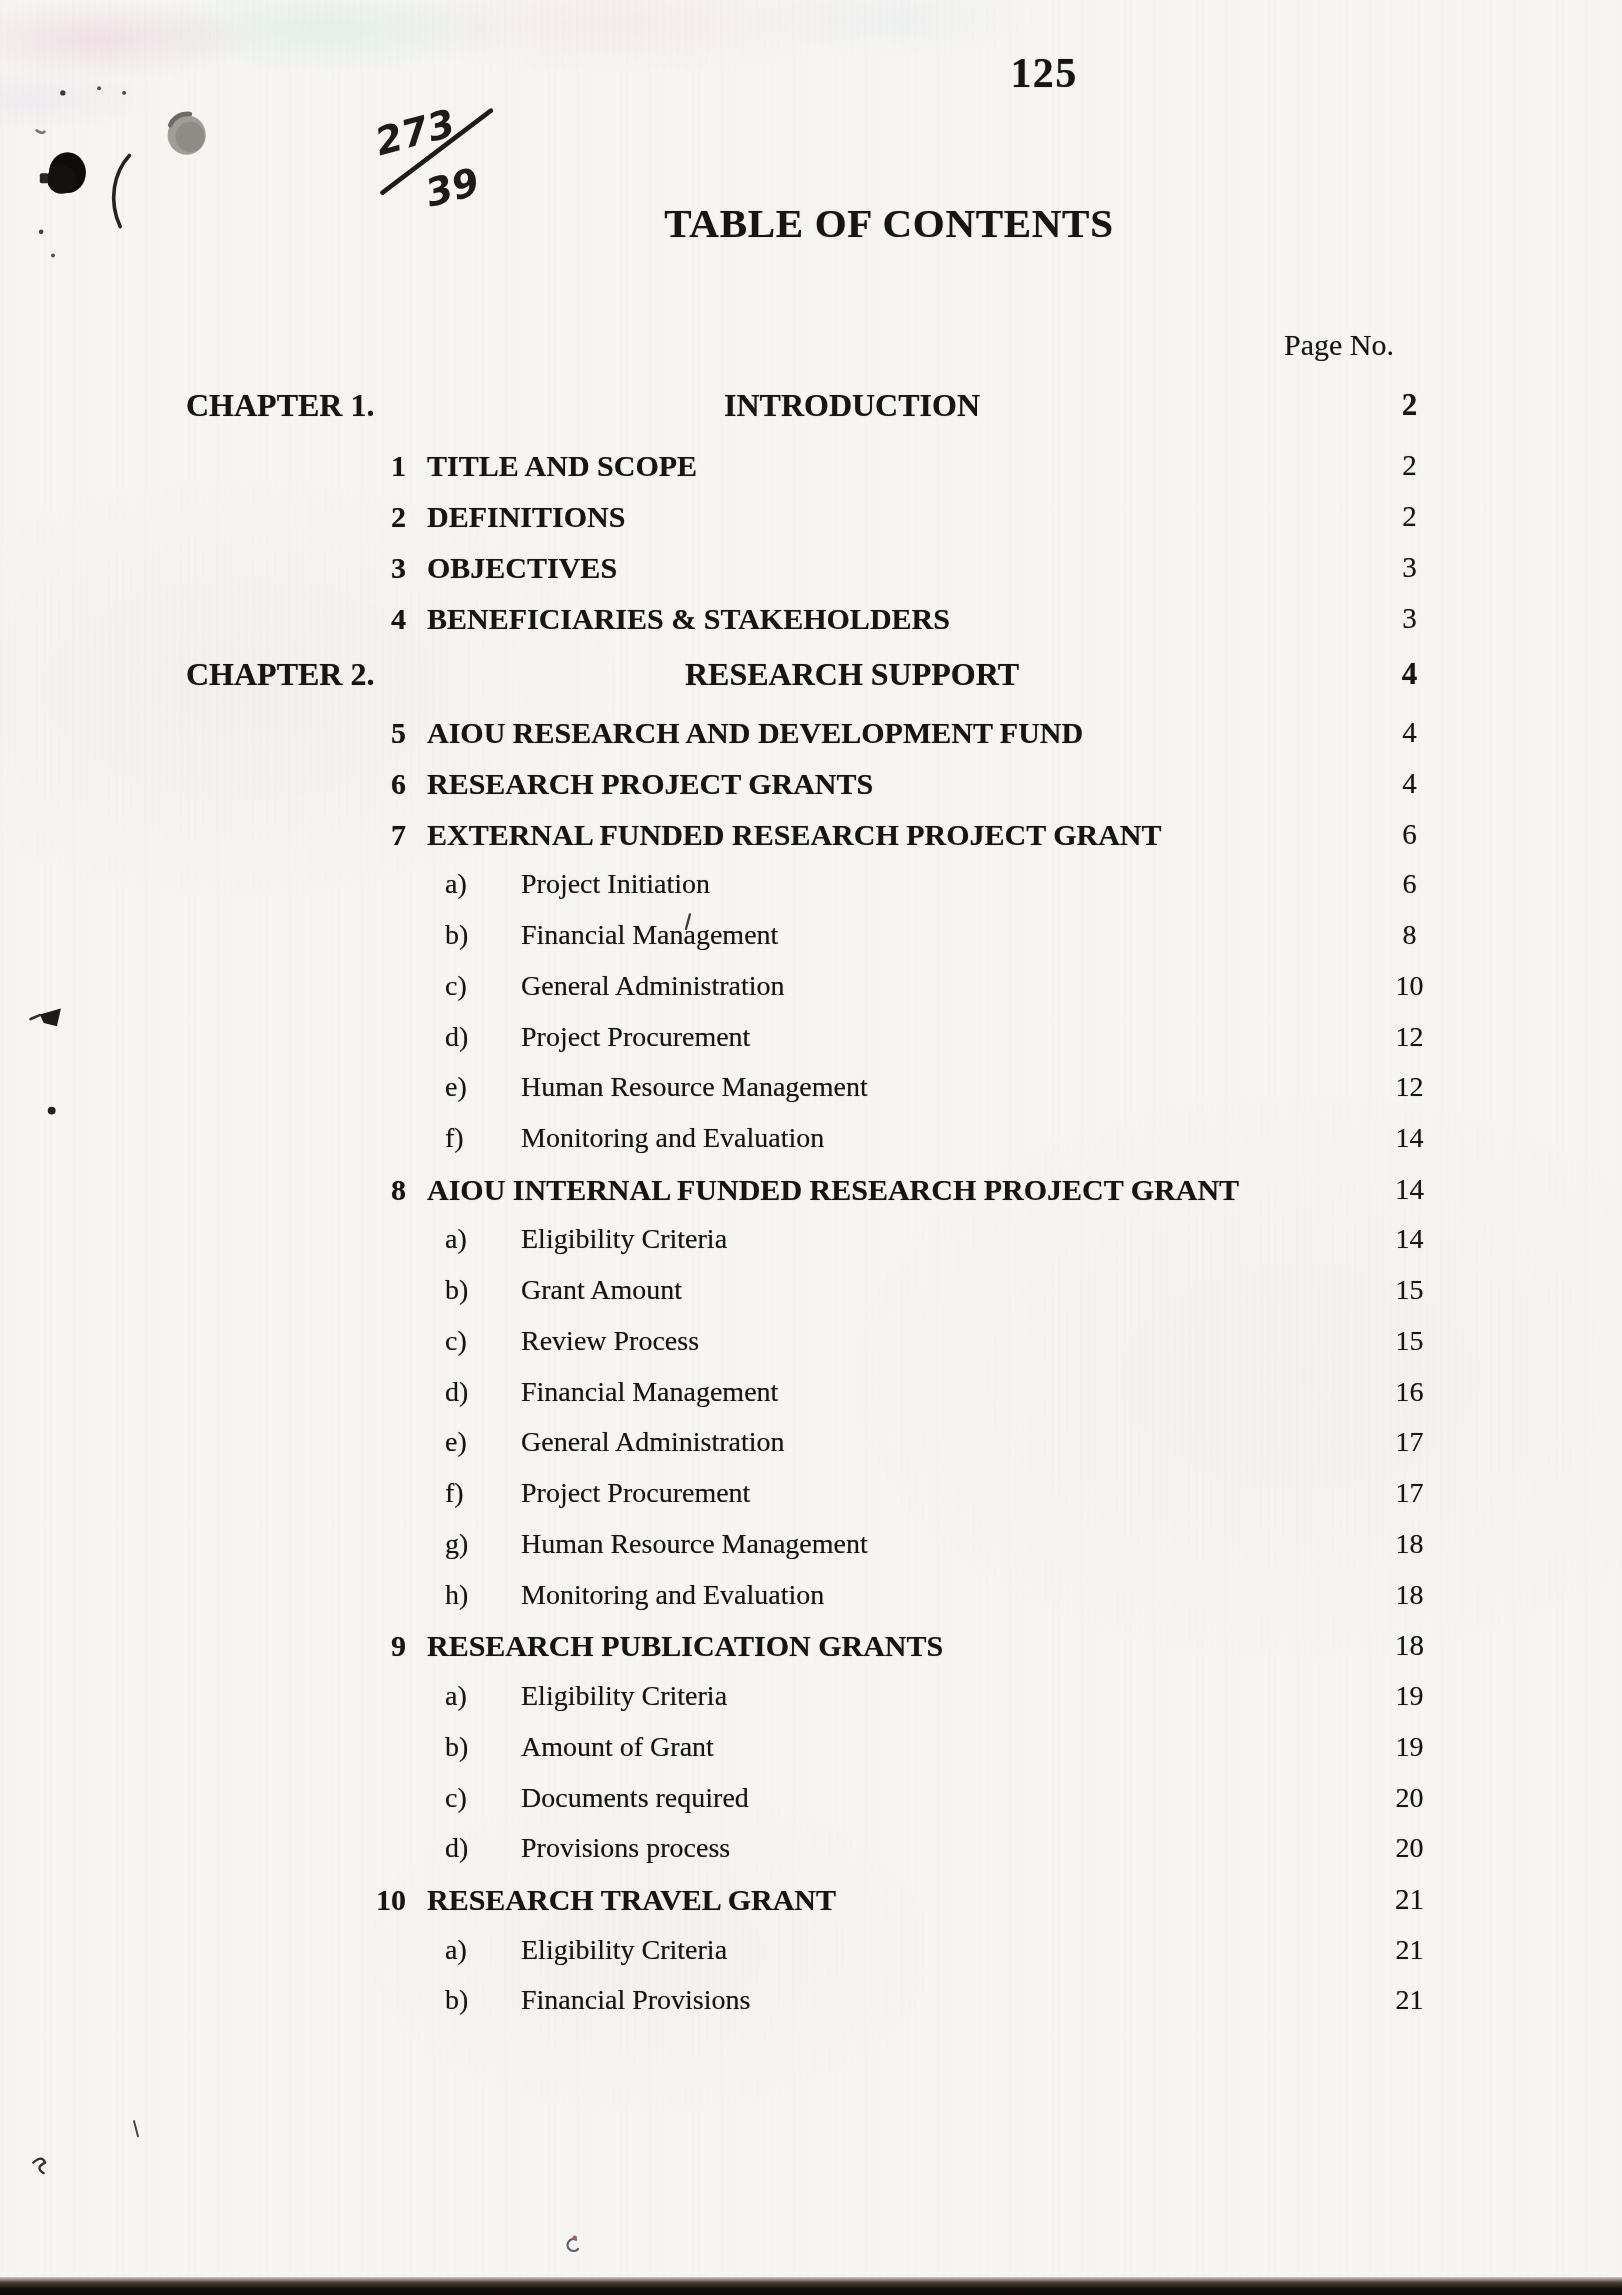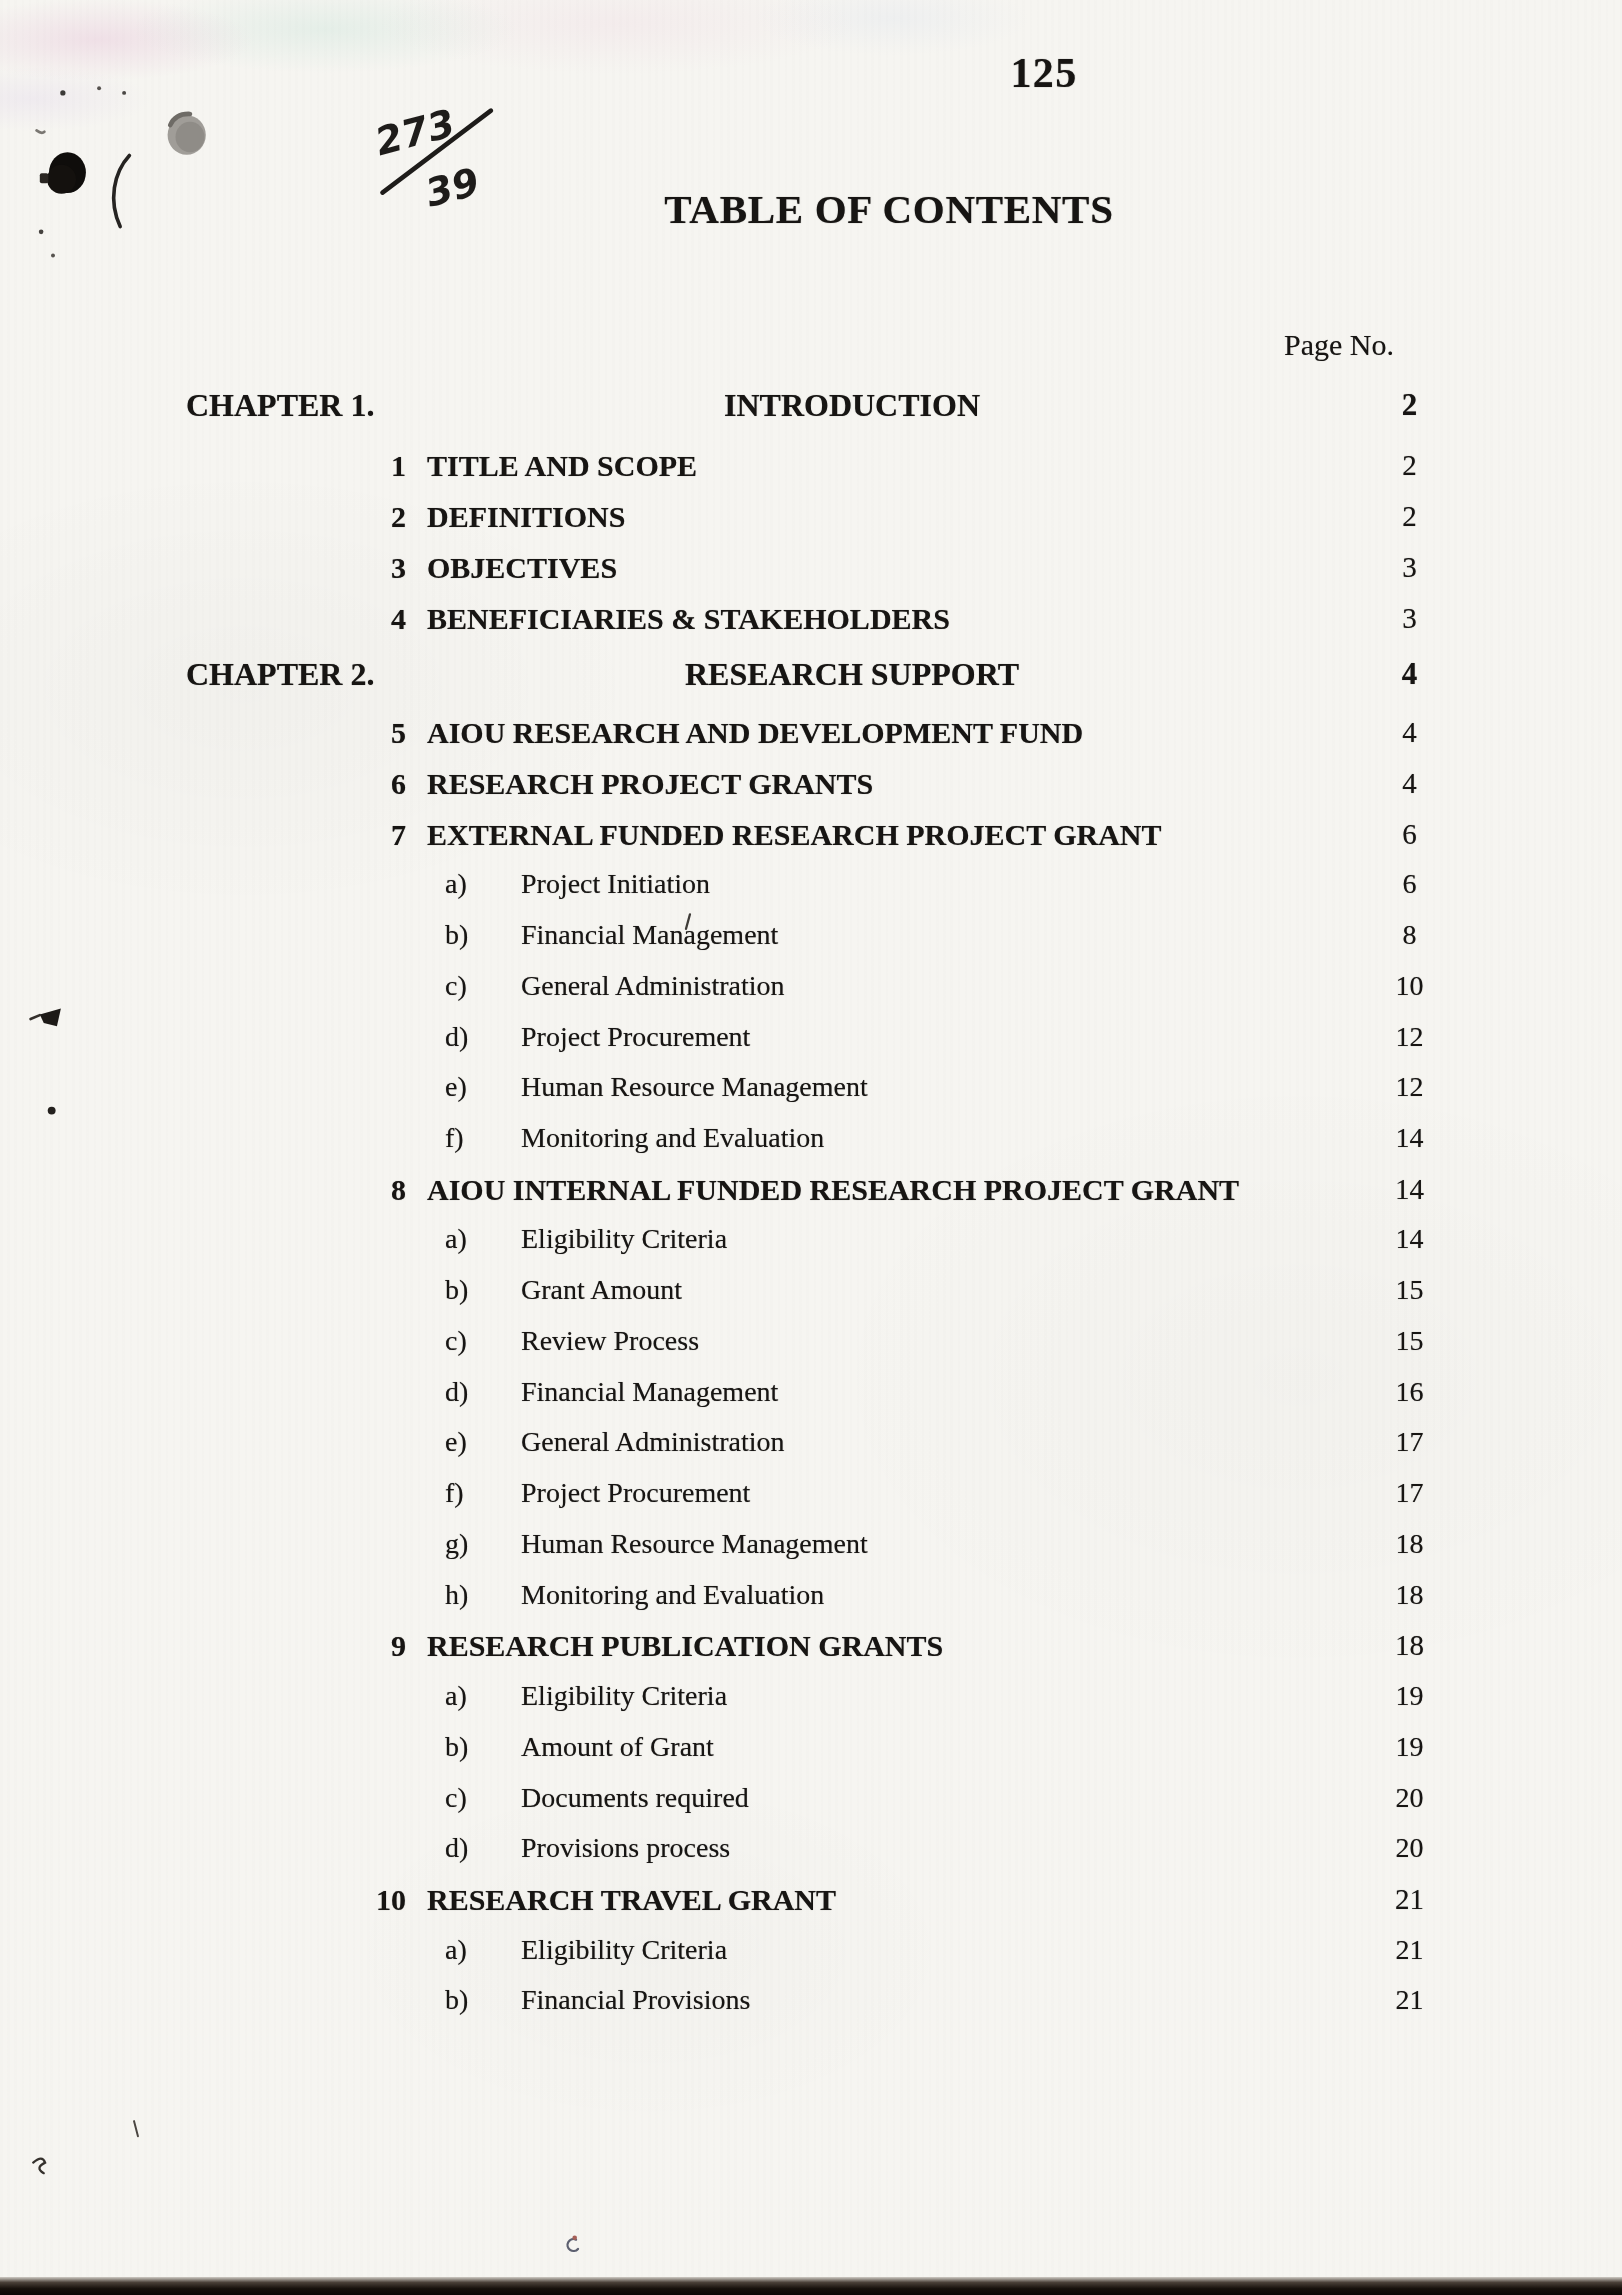--- a/index.html
+++ b/index.html
@@ -28,21 +28,21 @@
       radial-gradient(ellipse 343px 72px at 38% 18%, rgba(228,175,205,0.13), transparent 70%),
       radial-gradient(ellipse 198px 53px at 55% 14%, rgba(170,190,230,0.10), transparent 70%),
       radial-gradient(ellipse 171px 46px at 2% 75%, rgba(190,160,225,0.12), transparent 70%);
   }
   .scan-num{
     position:absolute;left:988px;top:49px;width:112px;text-align:center;
     font-size:42px;font-weight:bold;letter-spacing:1.3px;
     text-shadow:0 0 1px rgba(20,18,16,0.6);
   }
   .title{
-    position:absolute;left:642px;top:185px;width:494px;margin:0;text-align:center;
+    position:absolute;left:642px;top:199px;width:494px;margin:0;text-align:center;
     font-size:41px;font-weight:bold;letter-spacing:0.7px;
     text-shadow:0 0 1px rgba(20,18,16,0.55);
   }
   .pageno-head{
     position:absolute;left:1284px;top:328px;width:132px;text-align:left;
     font-size:30px;text-shadow:0 0 0.7px rgba(20,18,16,0.45);
   }
   .toc{position:absolute;left:0;top:0;width:1623px;height:1990px;}
   .row{position:absolute;left:0;width:1623px;line-height:1;
        text-shadow:0 0 0.8px rgba(20,18,16,0.5);}

